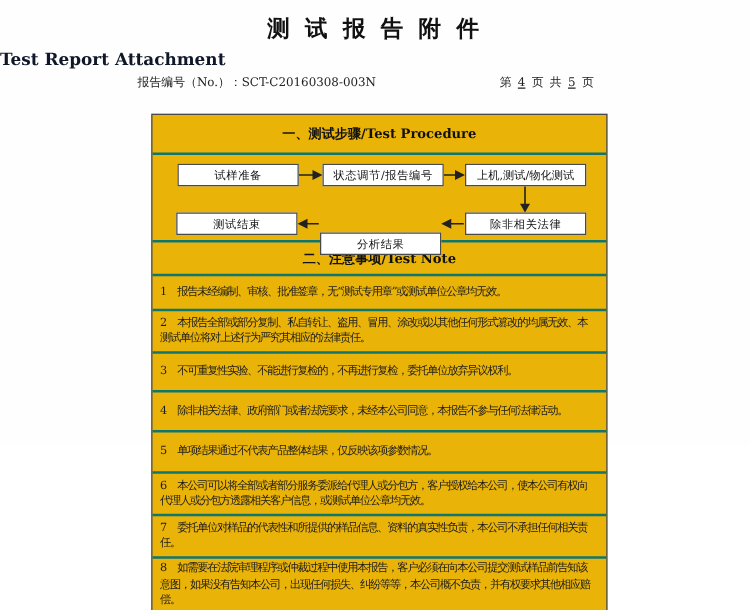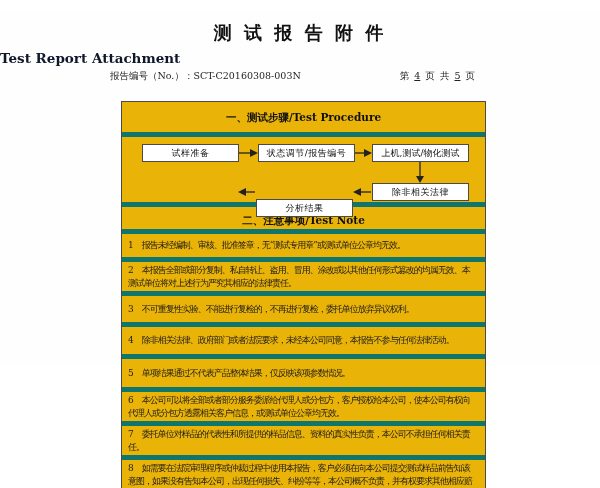--- a/index.html
+++ b/index.html
@@ -4,21 +4,21 @@
 <style>
   * { margin:0; padding:0; box-sizing:border-box; }
   html,body { background:#ffffff; }
   body {
     width:600px; height:488px;
     font-family:"DejaVu Serif","Liberation Serif",serif;
     color:#1c1c1c;
     position:relative;
     overflow:hidden;
   }
-  .page { position:absolute; left:0; top:0; width:600px; height:356px; background:#fefefe;margin-top:10px; }
+  .page { position:absolute; left:0; top:0; width:600px; height:356px; background:#fefefe; }
 
   .title-cn {
     margin-top:11px;
     text-align:center;
     font-size:18px;
     font-weight:bold;
     letter-spacing:3px;
     color:#111;
   }
   .title-en {
@@ -36,21 +36,21 @@
   }
   .page-ind span { margin:0 1px; }
   .u { text-decoration:underline; }
 
   .doc-table {
     position:absolute;
     left:121px; top:91px; width:365px;
     border:1px solid #4a4a4a;
     background:#eab308;
   }
-  .row { border-top:5px solid #0f766e; }
+  .row { border-top:2px solid #0f766e; }
   .row:first-child { border-top:none; }
 
   .sec-header {
     text-align:center;
     font-weight:bold;
     font-size:10.5px;
     color:#111;
   }
   .sec-header.s1 { height:30px; line-height:30px; }
   .sec-header.s2 { height:27px; line-height:27px; }
@@ -127,20 +127,21 @@
         <line class="arrow-line" x1="298" y1="25" x2="298" y2="40"></line>
         <polygon class="arrow-head" points="294,39 302,39 298,46"></polygon>
         <line class="arrow-line" x1="249" y1="55" x2="238" y2="55"></line>
         <polygon class="arrow-head" points="239,51 231,55 239,59"></polygon>
         <line class="arrow-line" x1="133" y1="55" x2="123" y2="55"></line>
         <polygon class="arrow-head" points="124,51 116,55 124,59"></polygon>
       </svg>
       <div class="flow-box b1">试样准备</div>
       <div class="flow-box b2">状态调节/报告编号</div>
       <div class="flow-box b3">上机,测试/物化测试</div>
+      <div class="flow-box b4">测试结束</div>
       <div class="flow-box b5">分析结果</div>
       <div class="flow-box b6">除非相关法律</div>
     </div>
 
     <div class="row sec-header s2">二、注意事项/Test Note</div>
 
     <div class="row note n1">
       <div class="note-inner"><span class="note-num">1</span><span>报告未经编制、审核、批准签章，无“测试专用章”或测试单位公章均无效。</span></div>
     </div>
     <div class="row note n2">

